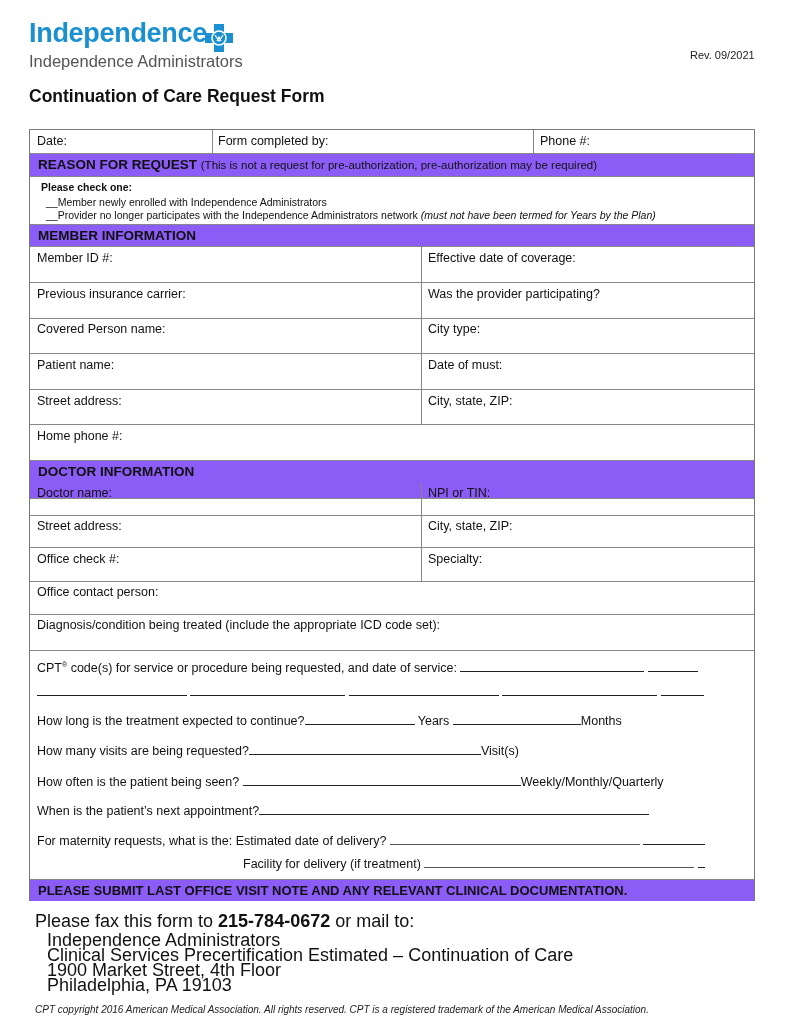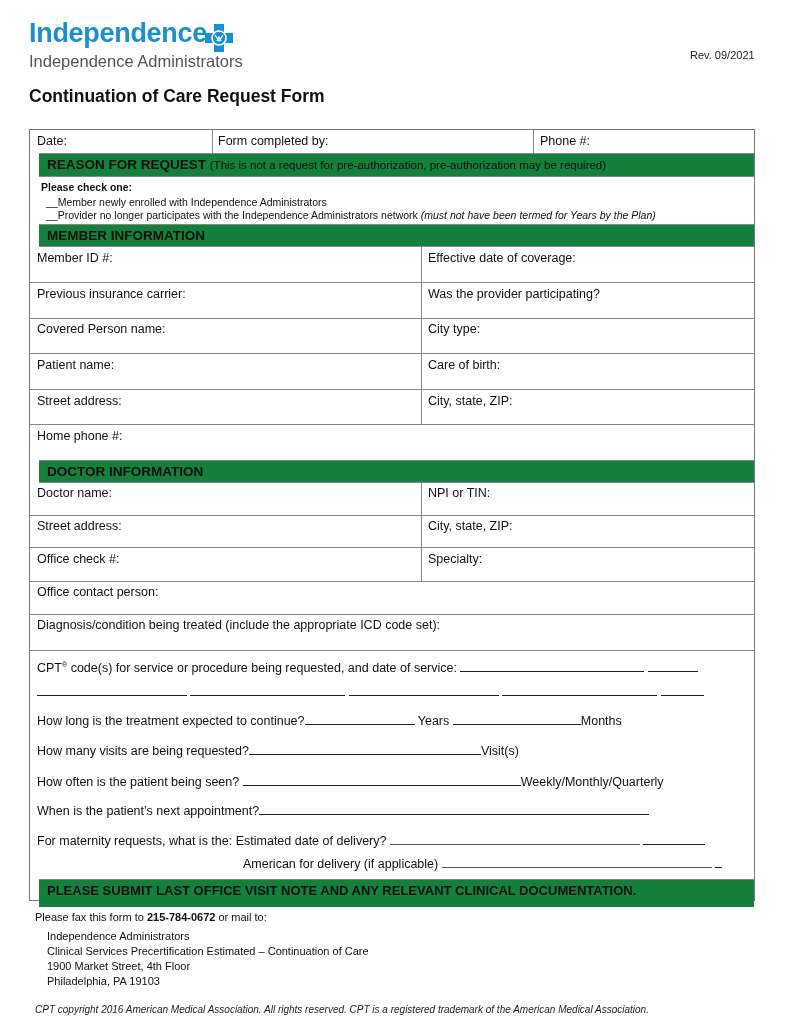--- a/index.html
+++ b/index.html
@@ -8,26 +8,26 @@
   .logo-main { left: 29px; top: 18px; font-size: 27px; font-weight: bold; color: #1a8fd1; letter-spacing: -0.3px; }
   .logo-icon { left: 205px; top: 24px; width: 28px; height: 28px; }
   .logo-sub { left: 29px; top: 52px; font-size: 16.5px; color: #555; }
   .rev { left: 682px; top: 49px; font-size: 11px; color: #222; margin-left: 8px; }
   .title { left: 29px; top: 86px; font-size: 17.5px; font-weight: bold; color: #111; }
 
   .form { left: 29px; top: 129px; width: 726px; height: 772px; border: 1px solid #777; box-sizing: border-box; }
   .cell-line-h { position: absolute; left: 0; right: 0; height: 0; border-top: 1px solid #888; }
   .cell-line-v { position: absolute; width: 0; border-left: 1px solid #888; }
   .lbl { position: absolute; font-size: 12.5px; color: #111; white-space: nowrap; }
-  .band { position: absolute; left: 9px; right: 0; background: #15803d; border-top: 1px solid #888; border-bottom: 1px solid #888; box-sizing: border-box; padding-left: 48px; }
+  .band { position: absolute; left: 0; right: 0; background: #8b5cf6; border-top: 1px solid #888; border-bottom: 1px solid #888; box-sizing: border-box; padding-left: 48px; }
   .band-title { position: absolute; left: 8px; font-size: 13.5px; font-weight: bold; color: #111; white-space: nowrap; }
   .band-note { font-weight: normal; font-size: 11.5px; }
   .small { font-size: 10.5px; }
   .blank { display: inline-block; border-bottom: 1px solid #222; height: 11px; vertical-align: baseline; }
-  .footer-text { font-size: 11px; color: #111; white-space: nowrap; }
+  .footer-text { font-size: 18px; color: #111; white-space: nowrap; }
   .copyright { left: 35px; top: 1004px; font-size: 10px; font-style: italic; color: #222; }
   input.fieldbox { position: absolute; border: none; background: transparent; outline: none; }
 </style>
 </head>
 <body>
 
 <div class="abs logo-main">Independence</div>
 <svg class="abs logo-icon" viewBox="0 0 28 28">
   <path d="M9 0 H19 V9 H28 V19 H19 V28 H9 V19 H0 V9 H9 Z" fill="#1a8fd1"></path>
   <circle cx="14" cy="14" r="7" fill="none" stroke="#fff" stroke-width="1.6"></circle>
@@ -69,29 +69,29 @@
   <div class="lbl" style="left:7px; top:121px;">Member ID #:</div>
   <div class="lbl" style="left:398px; top:121px;">Effective date of coverage:</div>
   <div class="cell-line-h" style="top:152px;"></div>
   <div class="lbl" style="left:7px; top:157px;">Previous insurance carrier:</div>
   <div class="lbl" style="left:398px; top:157px;">Was the provider participating?</div>
   <div class="cell-line-h" style="top:188px;"></div>
   <div class="lbl" style="left:7px; top:192px;text-align:center;">Covered Person name:</div>
   <div class="lbl" style="left:398px; top:192px;">City type:</div>
   <div class="cell-line-h" style="top:223px;"></div>
   <div class="lbl" style="left:7px; top:228px;">Patient name:</div>
-  <div class="lbl" style="left:398px; top:228px;">Care of birth:</div>
+  <div class="lbl" style="left:398px; top:228px;">Date of must:</div>
   <div class="cell-line-h" style="top:259px;"></div>
   <div class="lbl" style="left:7px; top:264px;">Street address:</div>
   <div class="lbl" style="left:398px; top:264px;">City, state, ZIP:</div>
   <div class="cell-line-h" style="top:294px;"></div>
   <div class="cell-line-v" style="left:391px; top:117px; height:177px;"></div>
   <div class="lbl" style="left:7px; top:299px;">Home phone #:</div>
 
-  <div class="band" style="top:330px; height:23px;">
+  <div class="band" style="top:330px; height:39px;">
     <div class="band-title" style="top:3px;">DOCTOR INFORMATION</div>
   </div>
 
   <div class="lbl" style="left:7px; top:356px;">Doctor name:</div>
   <div class="lbl" style="left:398px; top:356px;">NPI or TIN:</div>
   <div class="cell-line-h" style="top:385px;"></div>
   <div class="lbl" style="left:7px; top:389px;">Street address:</div>
   <div class="lbl" style="left:398px; top:389px;">City, state, ZIP:</div>
   <div class="cell-line-h" style="top:417px;"></div>
   <div class="lbl" style="left:7px; top:422px;">Office check #:</div>
@@ -124,24 +124,24 @@
 
   <div class="lbl" style="left:7px; top:673px;">
     <span>When is the patient’s next appointment?</span><span class="blank" style="width:390px;"></span>
   </div>
 
   <div class="lbl" style="left:7px; top:703px;">
     <span>For maternity requests, what is the: Estimated date of delivery? </span><span class="blank" style="width:250px; border-bottom-color:#555;"></span> <span class="blank" style="width:62px;"></span>
   </div>
 
   <div class="lbl" style="left:213px; top:726px;">
-    <span>American for delivery (if applicable) </span><span class="blank" style="width:270px; border-bottom-color:#555;"></span> <span class="blank" style="width:7px;"></span>
+    <span>Facility for delivery (if treatment) </span><span class="blank" style="width:270px; border-bottom-color:#555;"></span> <span class="blank" style="width:7px;"></span>
   </div>
 
-  <div class="band" style="top:749px; height:28px; border-bottom:none;">
+  <div class="band" style="top:749px; height:22px; border-bottom:none;">
     <div class="band-title" style="top:3px; font-size:13px;">PLEASE SUBMIT LAST OFFICE VISIT NOTE AND ANY RELEVANT CLINICAL DOCUMENTATION.</div>
   </div>
 </div>
 
 <div class="abs footer-text" style="left:35px; top:911px;">
   <span>Please fax this form to </span><span style="font-weight:bold;">215-784-0672</span><span> or mail to:</span>
 </div>
 <div class="abs footer-text" style="left:47px; top:930px;">Independence Administrators</div>
 <div class="abs footer-text" style="left:47px; top:945px;">Clinical Services Precertification Estimated – Continuation of Care</div>
 <div class="abs footer-text" style="left:47px; top:960px;">1900 Market Street, 4th Floor</div>

